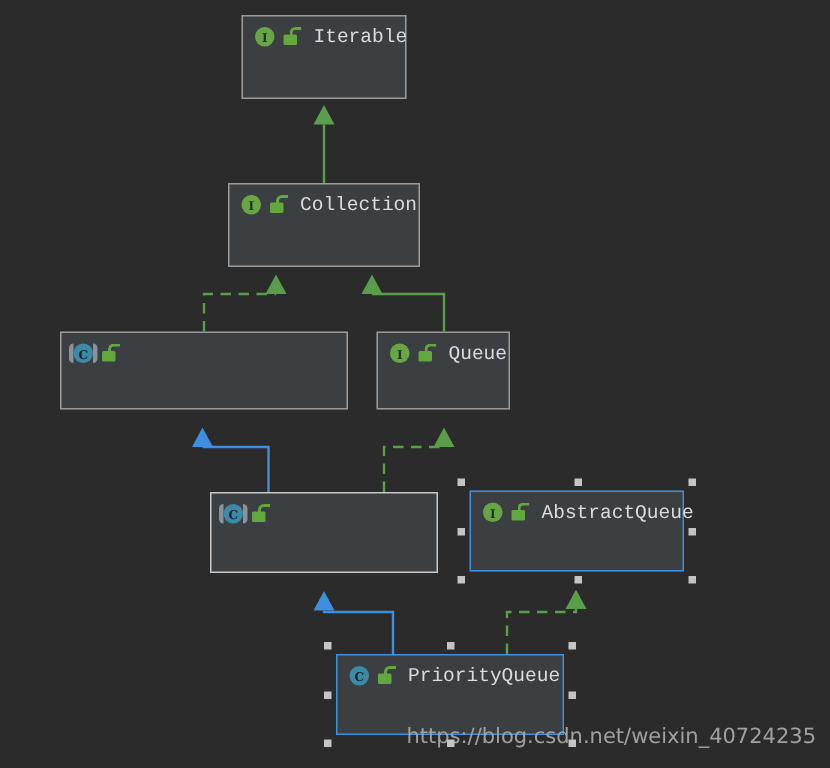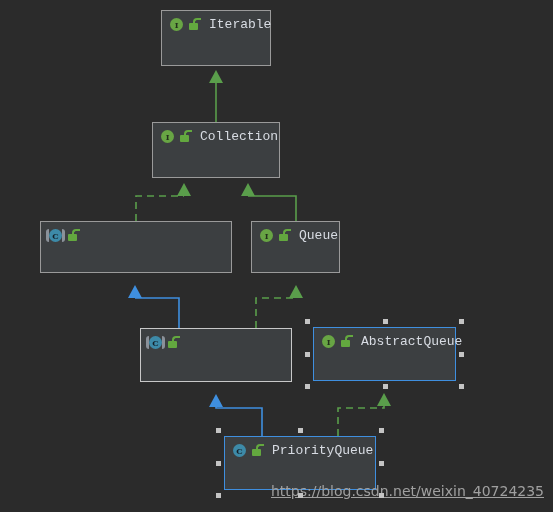--- a/index.html
+++ b/index.html
@@ -290,15 +290,15 @@
       <div class="handle" style="left: 216px; top: 428px;"></div>
       <div class="handle" style="left: 298px; top: 428px;"></div>
       <div class="handle" style="left: 379px; top: 428px;"></div>
       <div class="handle" style="left: 216px; top: 461px;"></div>
       <div class="handle" style="left: 379px; top: 461px;"></div>
       <div class="handle" style="left: 216px; top: 493px;"></div>
       <div class="handle" style="left: 298px; top: 493px;"></div>
       <div class="handle" style="left: 379px; top: 493px;"></div>
     </div>
 
-  <div class="watermark" style="left: 271px; top: 483px; text-decoration: underline;">https://blog.csdn.net/weixin_40724235</div>
+  <div class="watermark" style="left: 271px; top: 483px;">https://blog.csdn.net/weixin_40724235</div>
 
 </div>
 
 </body></html>

